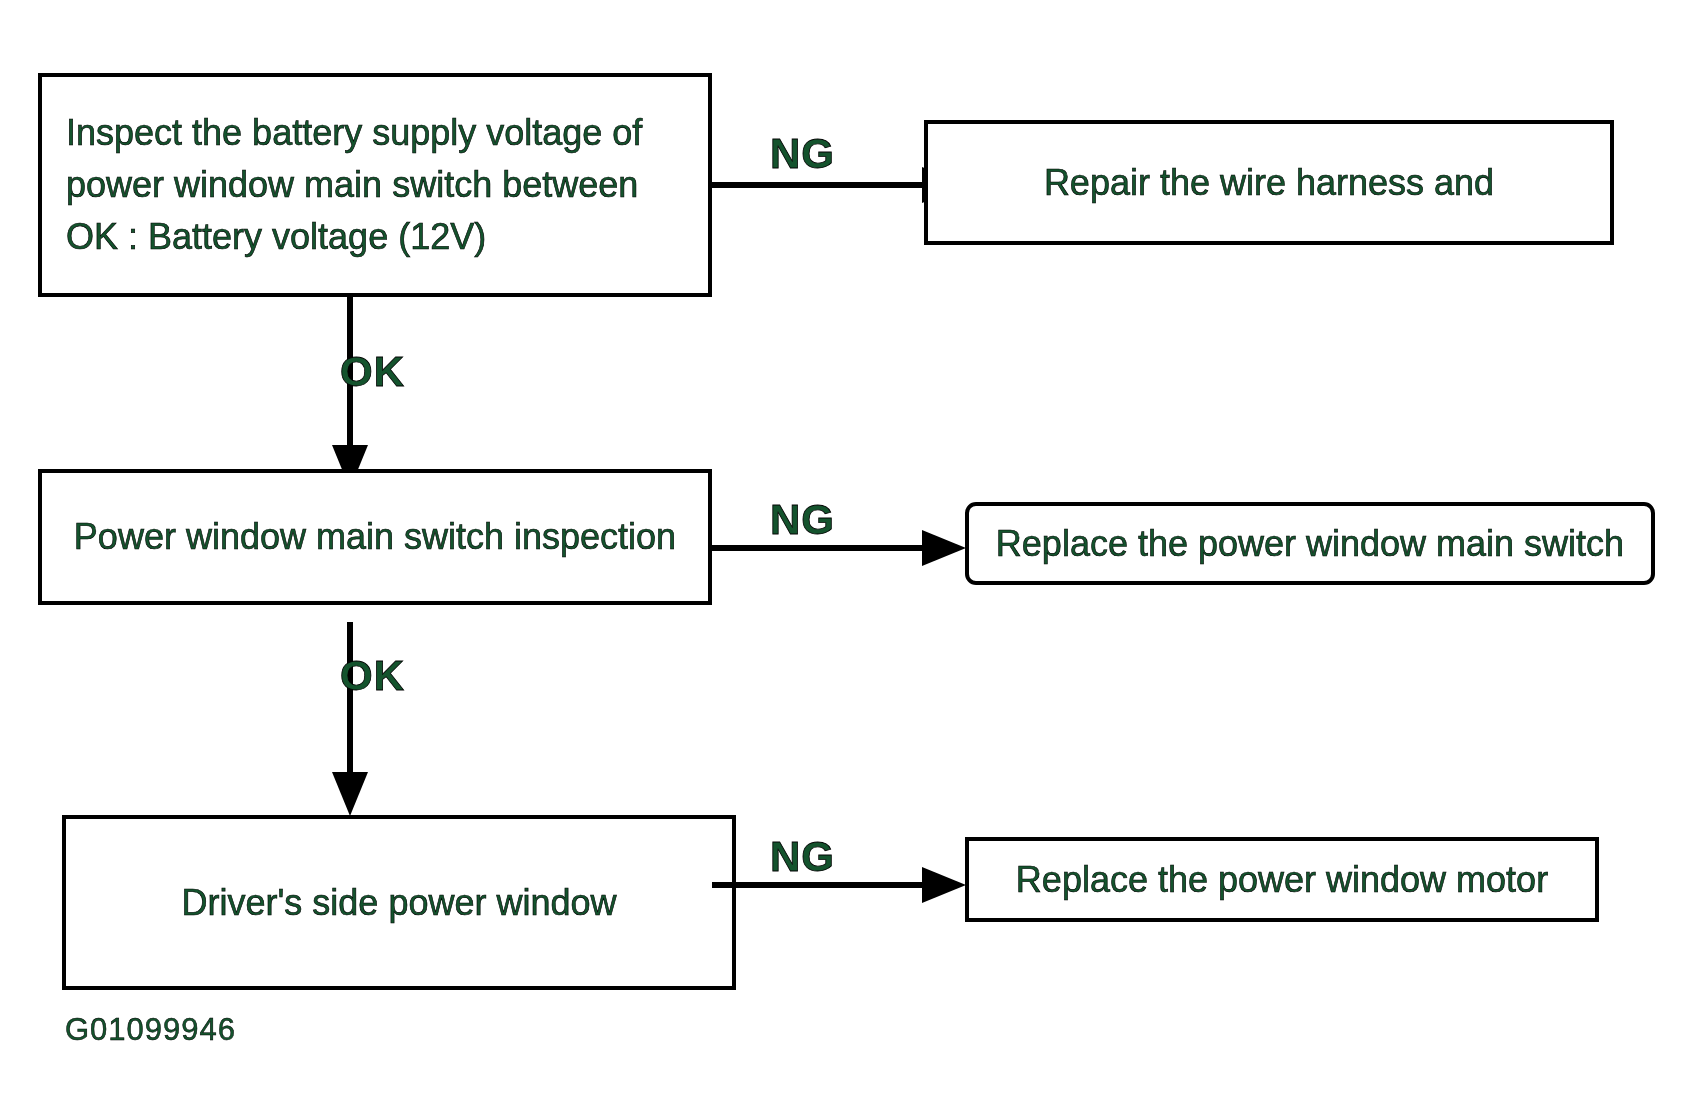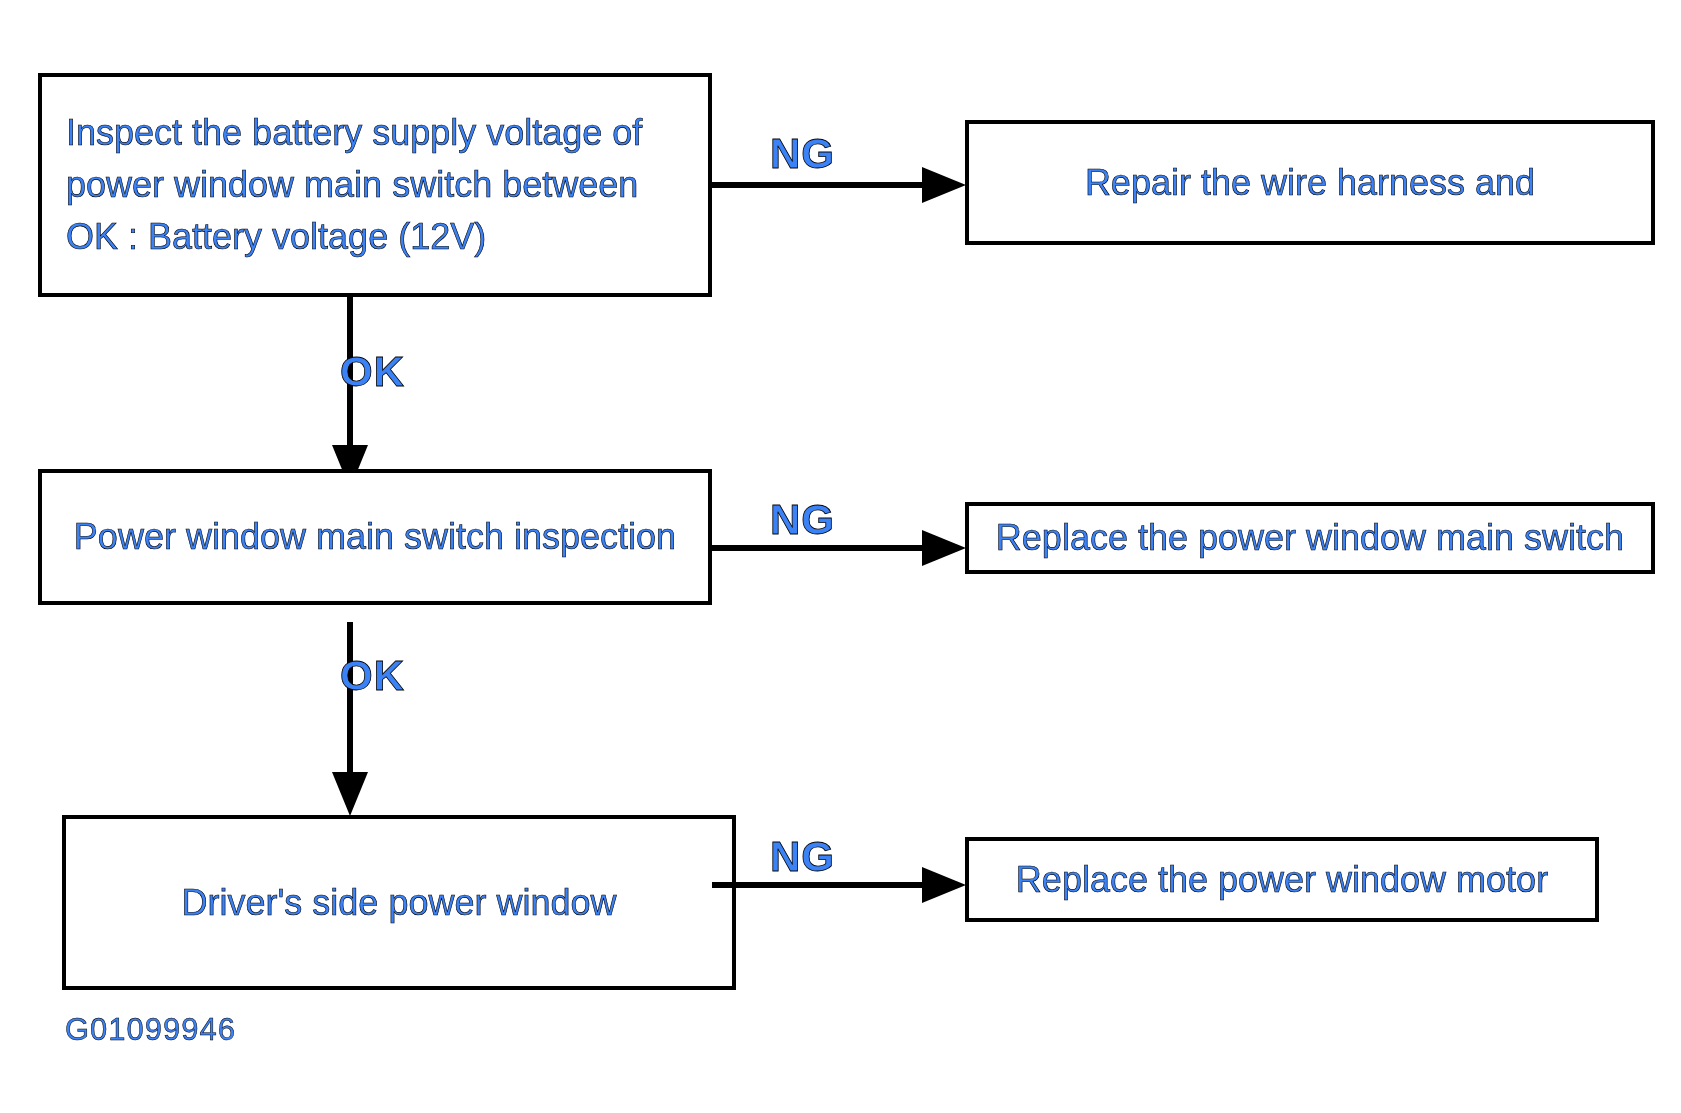--- a/index.html
+++ b/index.html
@@ -1,18 +1,18 @@
 <!DOCTYPE html>
 <html><head>
 <meta charset="utf-8">
 <style>
   html,body{margin:0;padding:0;background:#ffffff;}
   .canvas{
     position:relative;width:1681px;height:1113px;background:#ffffff;
-    font-family:"Liberation Sans", sans-serif;color:#3b82f6;overflow:hidden;
+    font-family:"Liberation Sans", sans-serif;color:#14532d;overflow:hidden;
   }
   .box{
     position:absolute;box-sizing:border-box;border:4px solid #000;background:#fff;
     display:flex;flex-direction:column;justify-content:center;
     font-size:36px;line-height:52px;-webkit-text-stroke:0.6px #000;
   }
   .box .ln{display:block;white-space:pre;}
   .align-left{align-items:flex-start;padding-left:24px;}
   .align-center{align-items:center;text-align:center;}
   .hline{position:absolute;height:6px;background:#000;}
@@ -39,37 +39,37 @@
   <div class="box align-left" style="left:38px;top:73px;width:674px;height:224px;">
     <span class="ln">Inspect the battery supply voltage of</span>
     <span class="ln">power window main switch between</span>
     <span class="ln">OK : Battery voltage (12V)</span>
   </div>
 
   <div class="hline" style="left:712px;top:182px;width:212px;"></div>
   <div class="head-right" style="left:922px;top:167px;"></div>
   <div class="edge-label" style="left:770px;top:130px;">NG</div>
 
-  <div class="box align-center" style="left:965px;top:120px;width:690px;height:125px;line-height:54px;">
+  <div class="box align-center" style="left:924px;top:120px;width:690px;height:125px;line-height:54px;">
     <span class="ln">Repair the wire harness and</span>
   </div>
 
   <div class="vline" style="left:347px;top:295px;height:152px;"></div>
   <div class="head-down" style="left:332px;top:445px;"></div>
   <div class="edge-label" style="left:340px;top:348px;text-align:left;">OK</div>
 
   <div class="box align-center" style="left:38px;top:469px;width:674px;height:136px;">
     <span class="ln">Power window main switch inspection</span>
   </div>
 
   <div class="hline" style="left:712px;top:545px;width:212px;"></div>
   <div class="head-right" style="left:922px;top:530px;"></div>
   <div class="edge-label" style="left:770px;top:496px;">NG</div>
 
-  <div class="box align-center" style="left:965px;top:502px;width:690px;height:72px;">
+  <div class="box align-center" style="left:965px;top:502px;width:690px;height:83px;border-radius:11px;">
     <span class="ln">Replace the power window main switch</span>
   </div>
 
   <div class="vline" style="left:347px;top:622px;height:152px;"></div>
   <div class="head-down" style="left:332px;top:772px;"></div>
   <div class="edge-label" style="left:340px;top:652px;text-align:left;">OK</div>
 
   <div class="box align-center" style="left:38px;top:815px;width:674px;height:175px;line-height:56px;margin-left:24px;">
     <span class="ln">Driver's side power window</span>
   </div>

